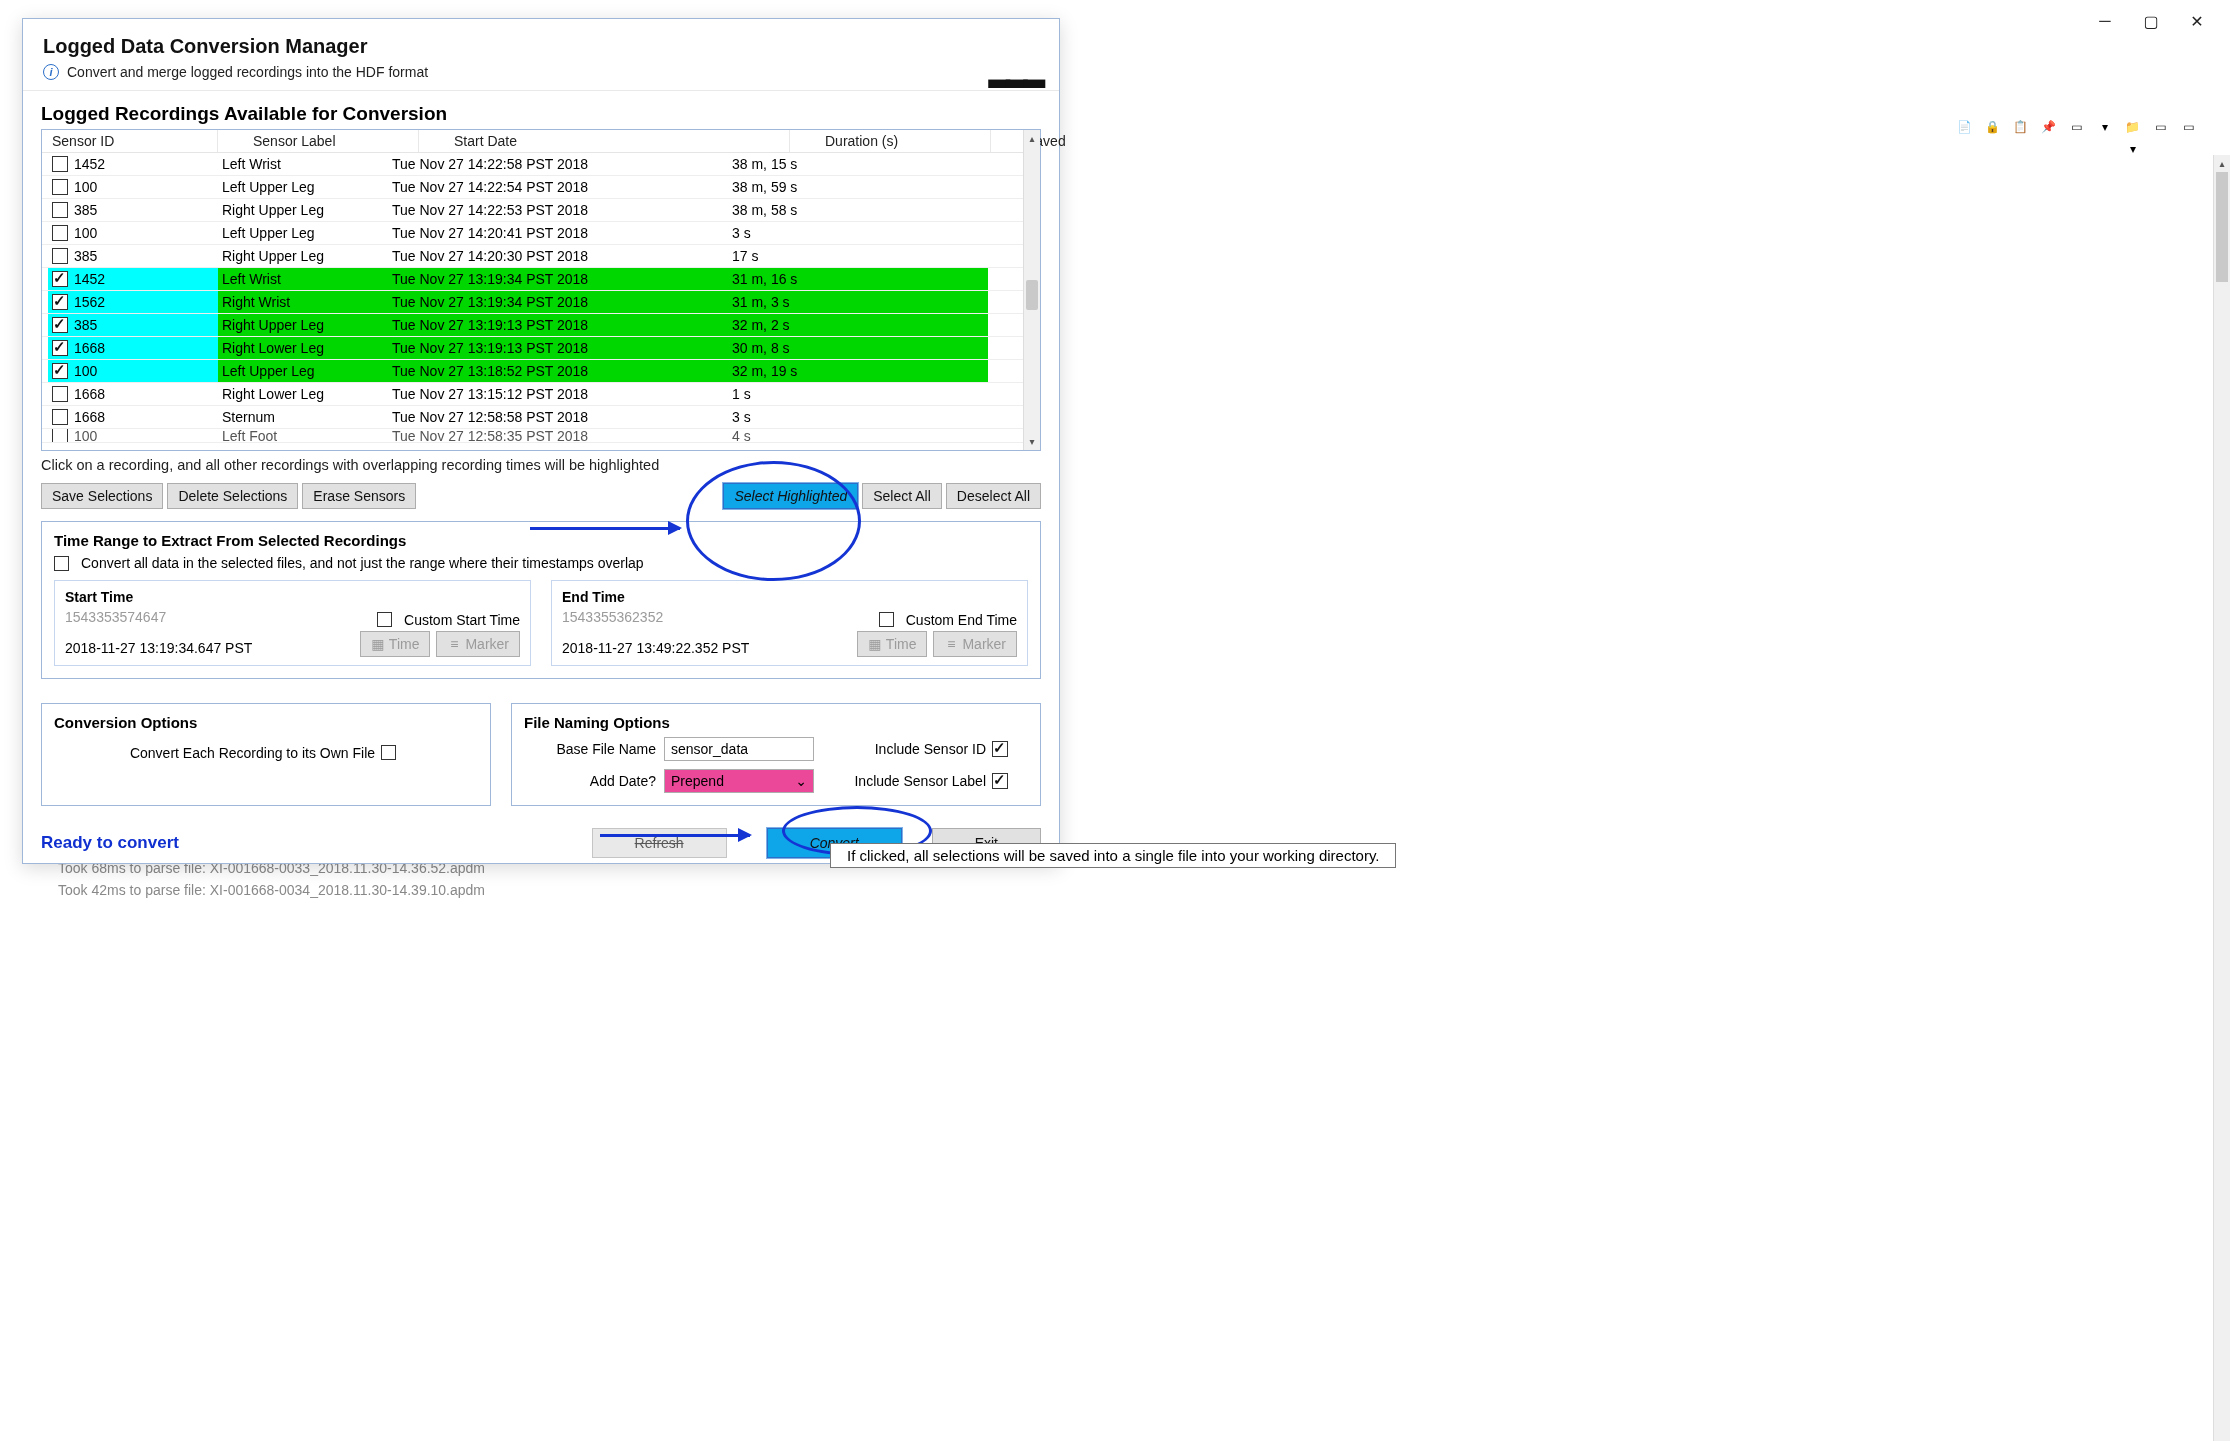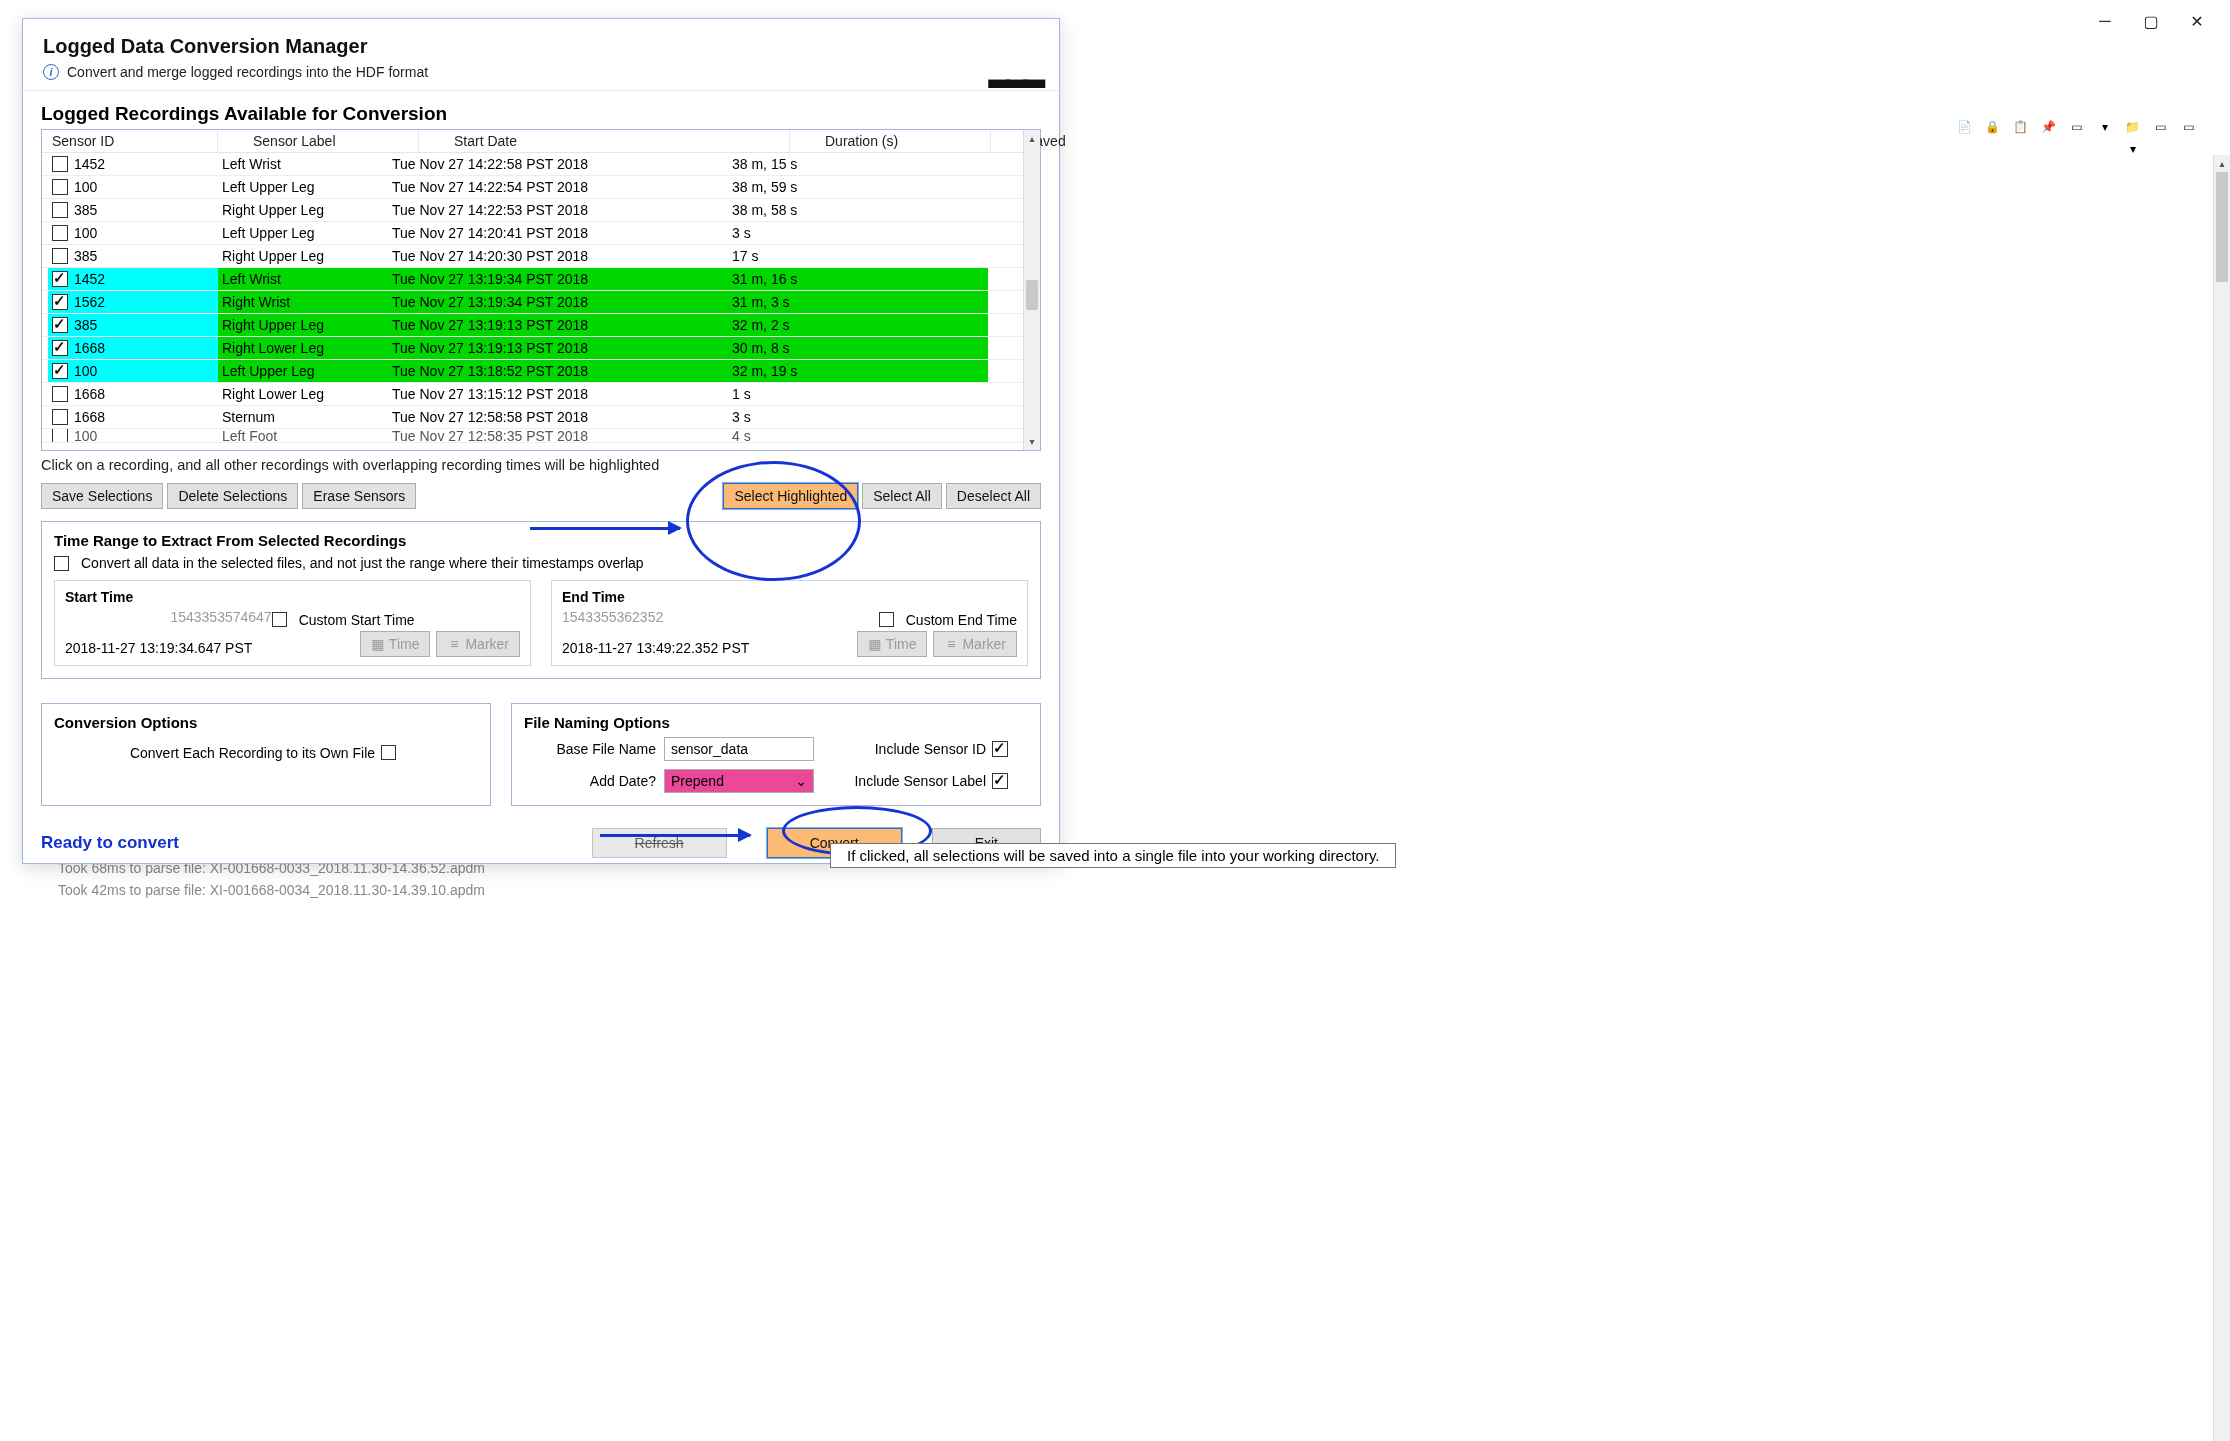--- a/index.html
+++ b/index.html
@@ -45,21 +45,21 @@
 .chk.checked::after { content: "✓"; position: absolute; left: 0; top: -3px; font-size: 15px; font-weight: 700; color: #111; }
 .scroll-track { position: absolute; top: 0px; right: 0; width: 17px; bottom: 0px; background: #f0f0f0; border-left: 1px solid #ddd; }
 .scroll-arrow { height: 17px; text-align: center; font-size: 10px; color: #555; line-height: 17px; user-select: none; }
 .scroll-thumb { position: absolute; left: 2px; right: 2px; top: 150px; height: 30px; background: #c9c9c9; border-radius: 2px; }
 .scroll-arrow.bot { position: absolute; bottom: 0; width: 100%; }
 
 .hint { margin-top: 6px; font-size: 14.5px; color: #222; }
 
 .btn-row { margin-top: 10px; display: flex; gap: 4px; }
 .btn { background: #e1e1e1; border: 1px solid #adadad; padding: 4px 10px; font-size: 14px; color: #111; cursor: pointer; }
-.btn.focus { border: 1px solid #2c6fc9; outline: 1px solid #7fb1e8; background: #fdba74; }
+.btn.focus { border: 1px solid #2c6fc9; outline: 1px solid #7fb1e8; background: #0ea5e9; font-style: italic; }
 .spacer { flex: 1; }
 
 .group { border: 1px solid #9fb7d8; padding: 10px 12px 12px 12px; margin-top: 12px; }
 .group-title { font-weight: 600; font-size: 15px; margin-bottom: 6px; }
 .inline-chk { display: inline-flex; align-items: center; gap: 6px; }
 .inline-chk .chk { width: 15px; height: 15px; }
 
 .time-grid { display: grid; grid-template-columns: 1fr 1fr; gap: 20px; margin-top: 6px; }
 .time-col { border: 1px solid #c5d6ee; padding: 8px 10px; }
 .time-label { font-weight: 600; margin-bottom: 4px; }
@@ -294,21 +294,21 @@
 
     <div class="group">
       <div class="group-title">Time Range to Extract From Selected Recordings</div>
       <label class="inline-chk">
         <span class="chk"></span>
         <span>Convert all data in the selected files, and not just the range where their timestamps overlap</span>
       </label>
       <div class="time-grid">
         <div class="time-col">
           <div class="time-label">Start Time</div>
-          <div style="display:flex; justify-content:center; align-items:center;">
+          <div style="display:flex; justify-content:space-between; align-items:center;">
             <div class="time-val">1543353574647</div>
             <label class="inline-chk">
               <span class="chk"></span>
               <span>Custom Start Time</span>
             </label>
           </div>
           <div style="display:flex; justify-content:space-between; align-items:center;">
             <div class="time-human">2018-11-27 13:19:34.647 PST</div>
             <div style="display:flex; gap:6px;">
               <button class="btn" style="color:#9b9b9b;"><span class="icon-prefix">▦</span><span>Time</span></button>

